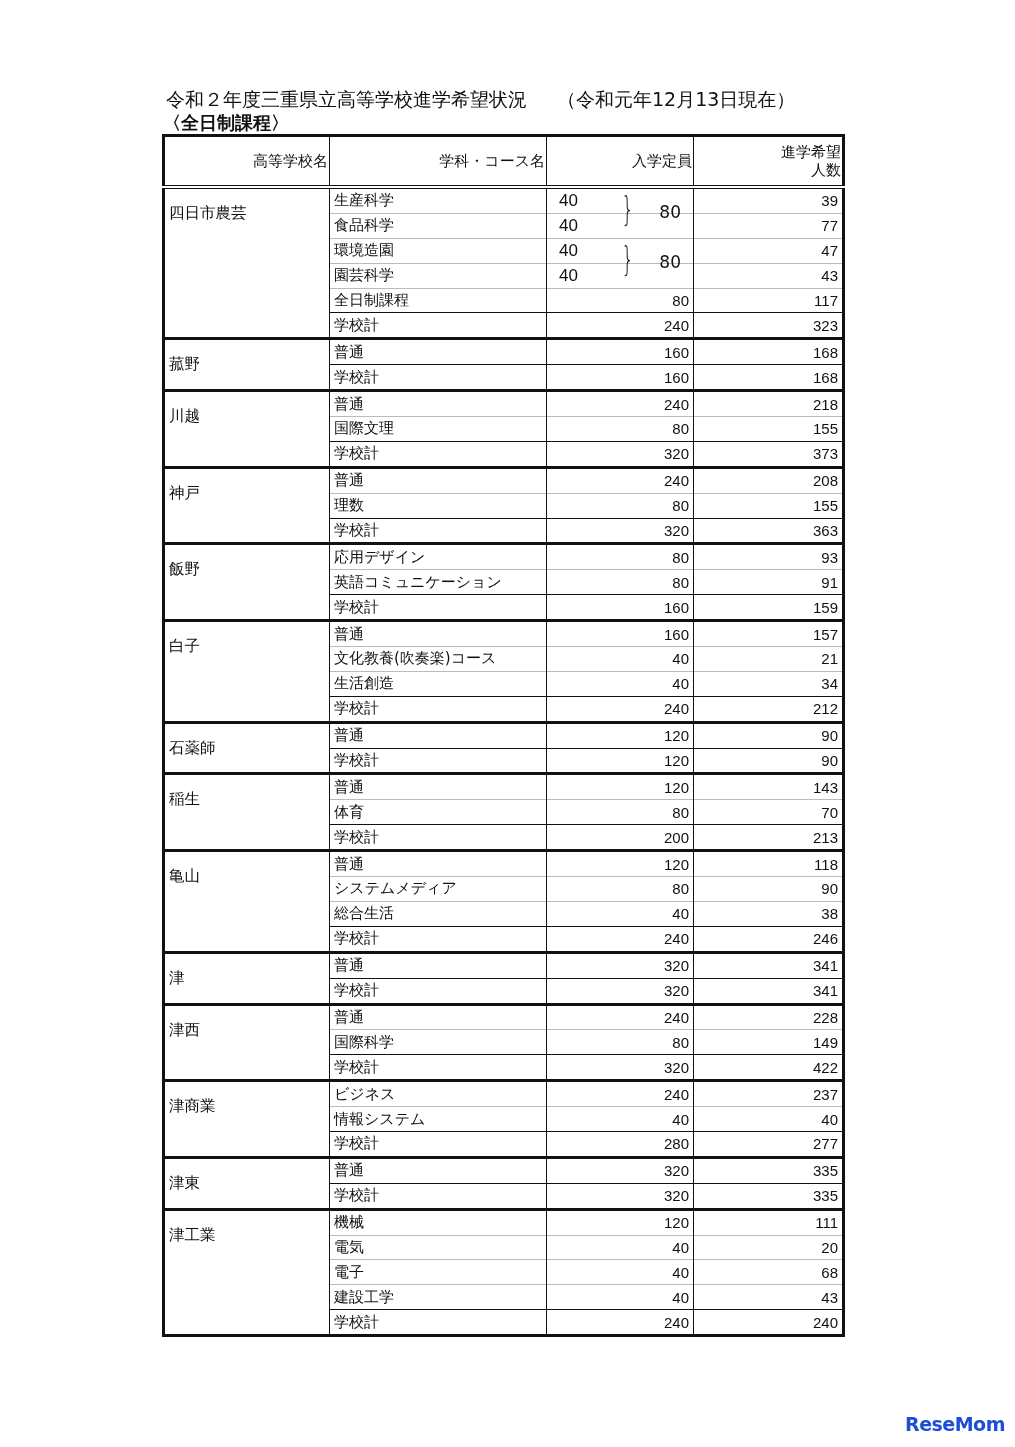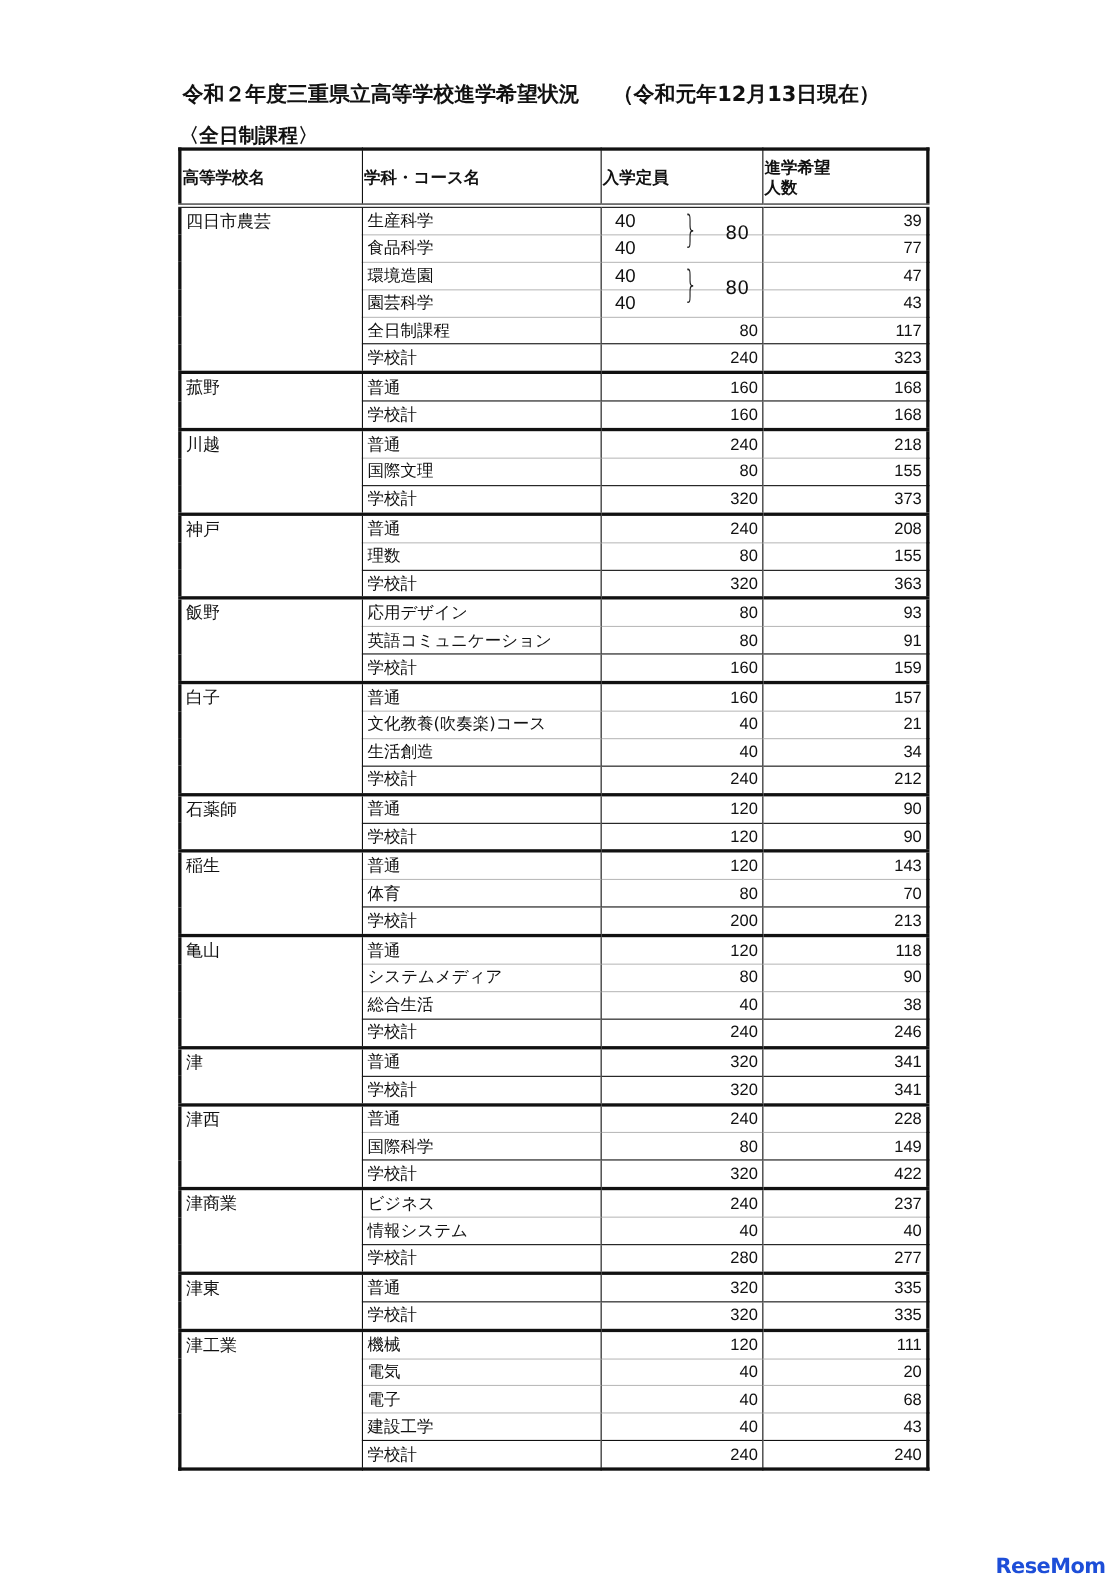--- a/index.html
+++ b/index.html
@@ -1,27 +1,27 @@
 <!DOCTYPE html>
 <html><head>
 <meta charset="utf-8">
 <style>
   html, body { margin:0; padding:0; background:#ffffff; }
   body { width:1015px; height:1447px; position:relative; overflow:hidden;
          font-family:"DejaVu Sans", "Liberation Sans", sans-serif; color:#111; }
-  .title { position:absolute; left:166px; top:73px; font-size:19px; letter-spacing:0px; white-space:nowrap;font-weight:bold; }
+  .title { position:absolute; left:166px; top:87px; font-size:19px; letter-spacing:0px; white-space:nowrap; }
   .title .date { margin-left:30px; }
   .subtitle { position:absolute; left:163px; top:111px; font-size:18px; font-weight:bold; white-space:nowrap; }
   table.main { position:absolute; left:162px; top:134px; width:680px;
                border-collapse:collapse; border:3px solid #111; table-layout:fixed; }
-  table.main th { height:46px; font-weight:bold; font-size:15px; text-align:left;
+  table.main th { height:46px; font-weight:normal; font-size:15px; text-align:right;
                   border:1.5px solid #111; border-bottom:4px double #111; line-height:18px; }
   table.main td { height:23.9px; padding:0 4px; font-size:15px; border-left:1.5px solid #111; border-right:1.5px solid #111;
                   border-top:1px solid #bbb; white-space:nowrap; }
-  table.main td.school { vertical-align:top; padding-top:2px; font-size:15.5px; border-top:3px solid #111; }
+  table.main td.school { vertical-align:top; padding-top:14px; font-size:15.5px; border-top:3px solid #111; }
   table.main tr.first td { border-top:3px solid #111; }
   table.main tr.total td { border-top:1.5px solid #111; }
   td.num { text-align:right; font-family:"Liberation Sans Narrow","Liberation Sans", sans-serif; font-size:17px; padding-right:12px; }
   td.quota.grouped { position:relative; }
   .gq { font-family:"Liberation Sans", sans-serif; font-size:17px; }
   .brace { position:absolute; left:70px; top:0; font-size:34px; line-height:40px; color:#222; font-weight:lighter; transform:scaleX(0.6); }
   .gtotal { position:absolute; right:12px; top:13px; font-size:17px; }
   .logo { position:absolute; left:905px; top:1413px; font-size:19px; font-weight:bold; color:#1d4ed8; font-family:"DejaVu Sans", sans-serif; letter-spacing:-0.5px; }
 </style>
 </head>

